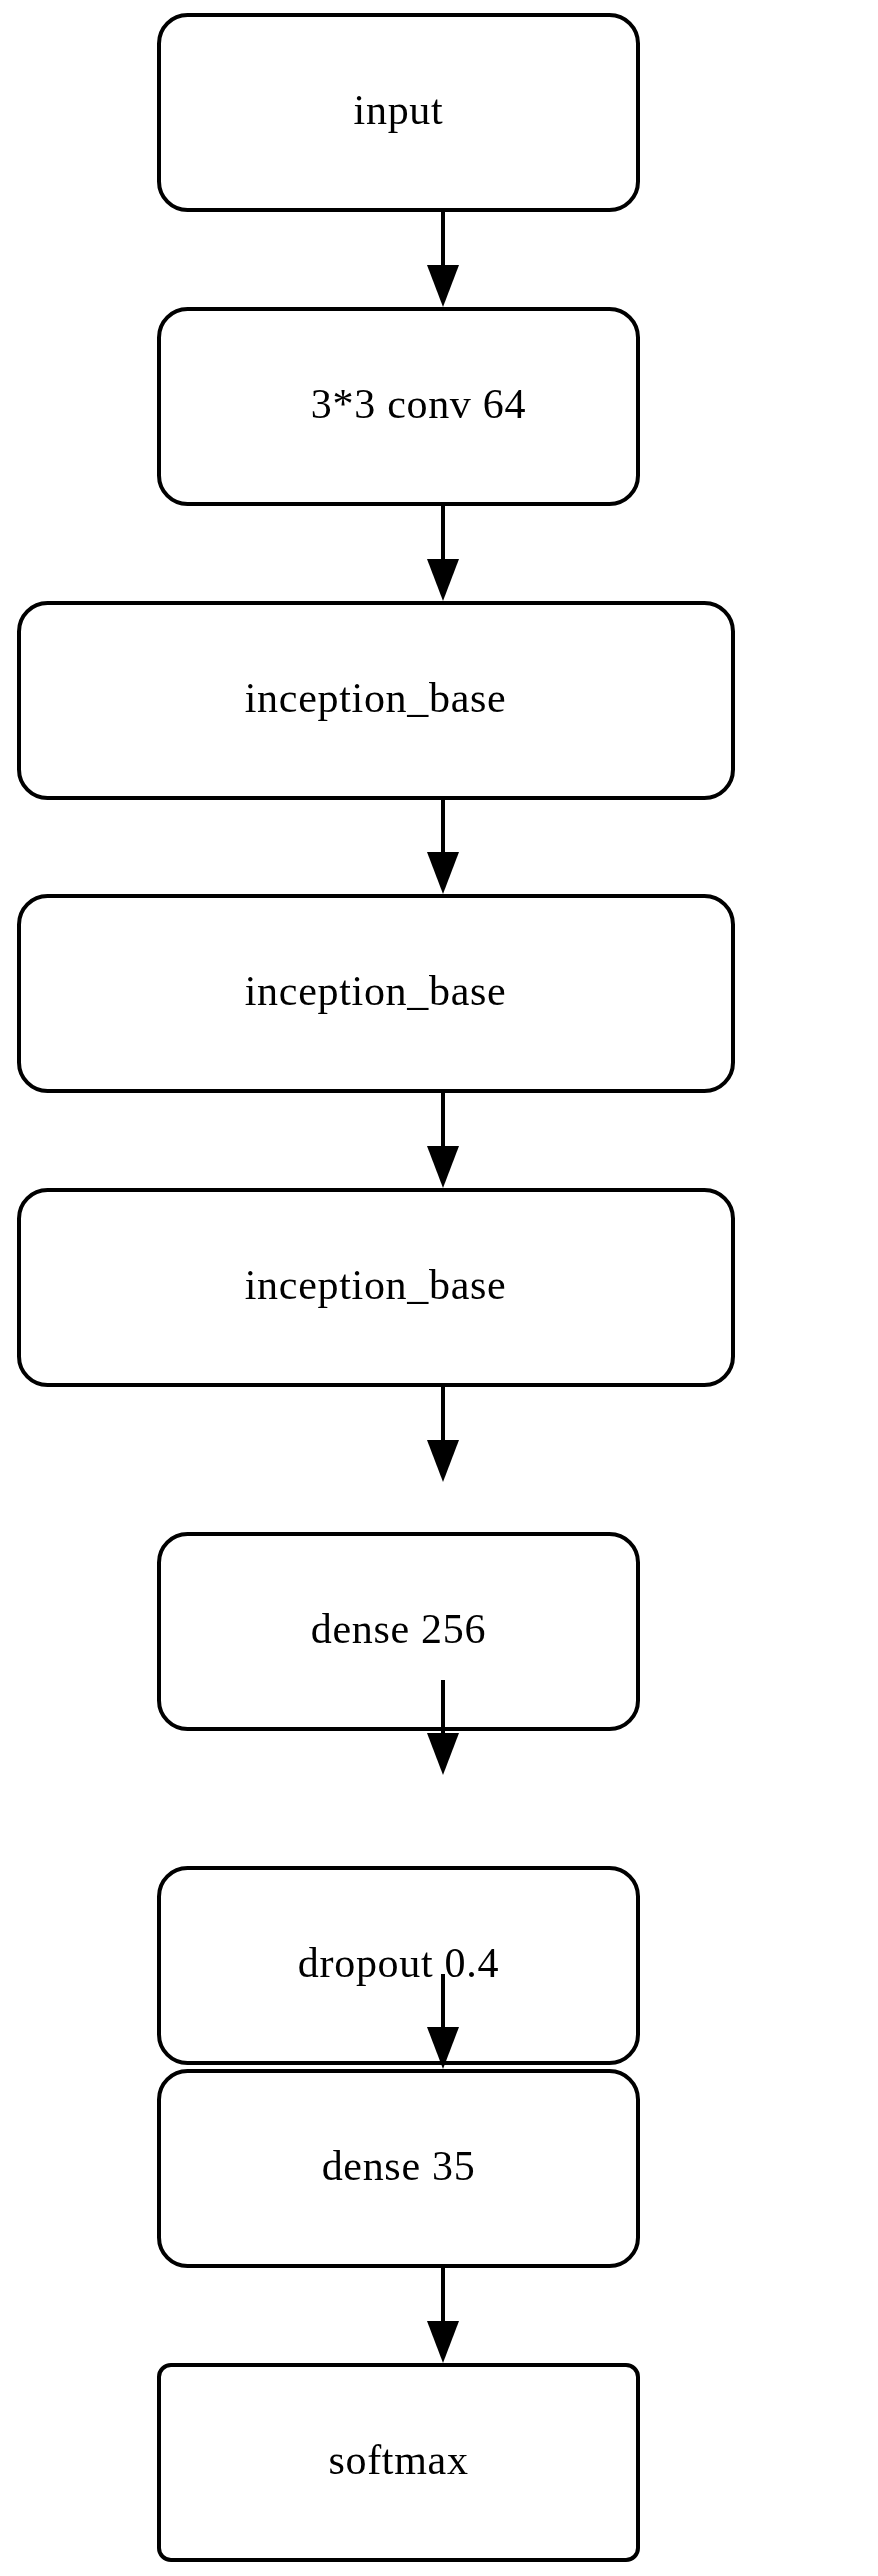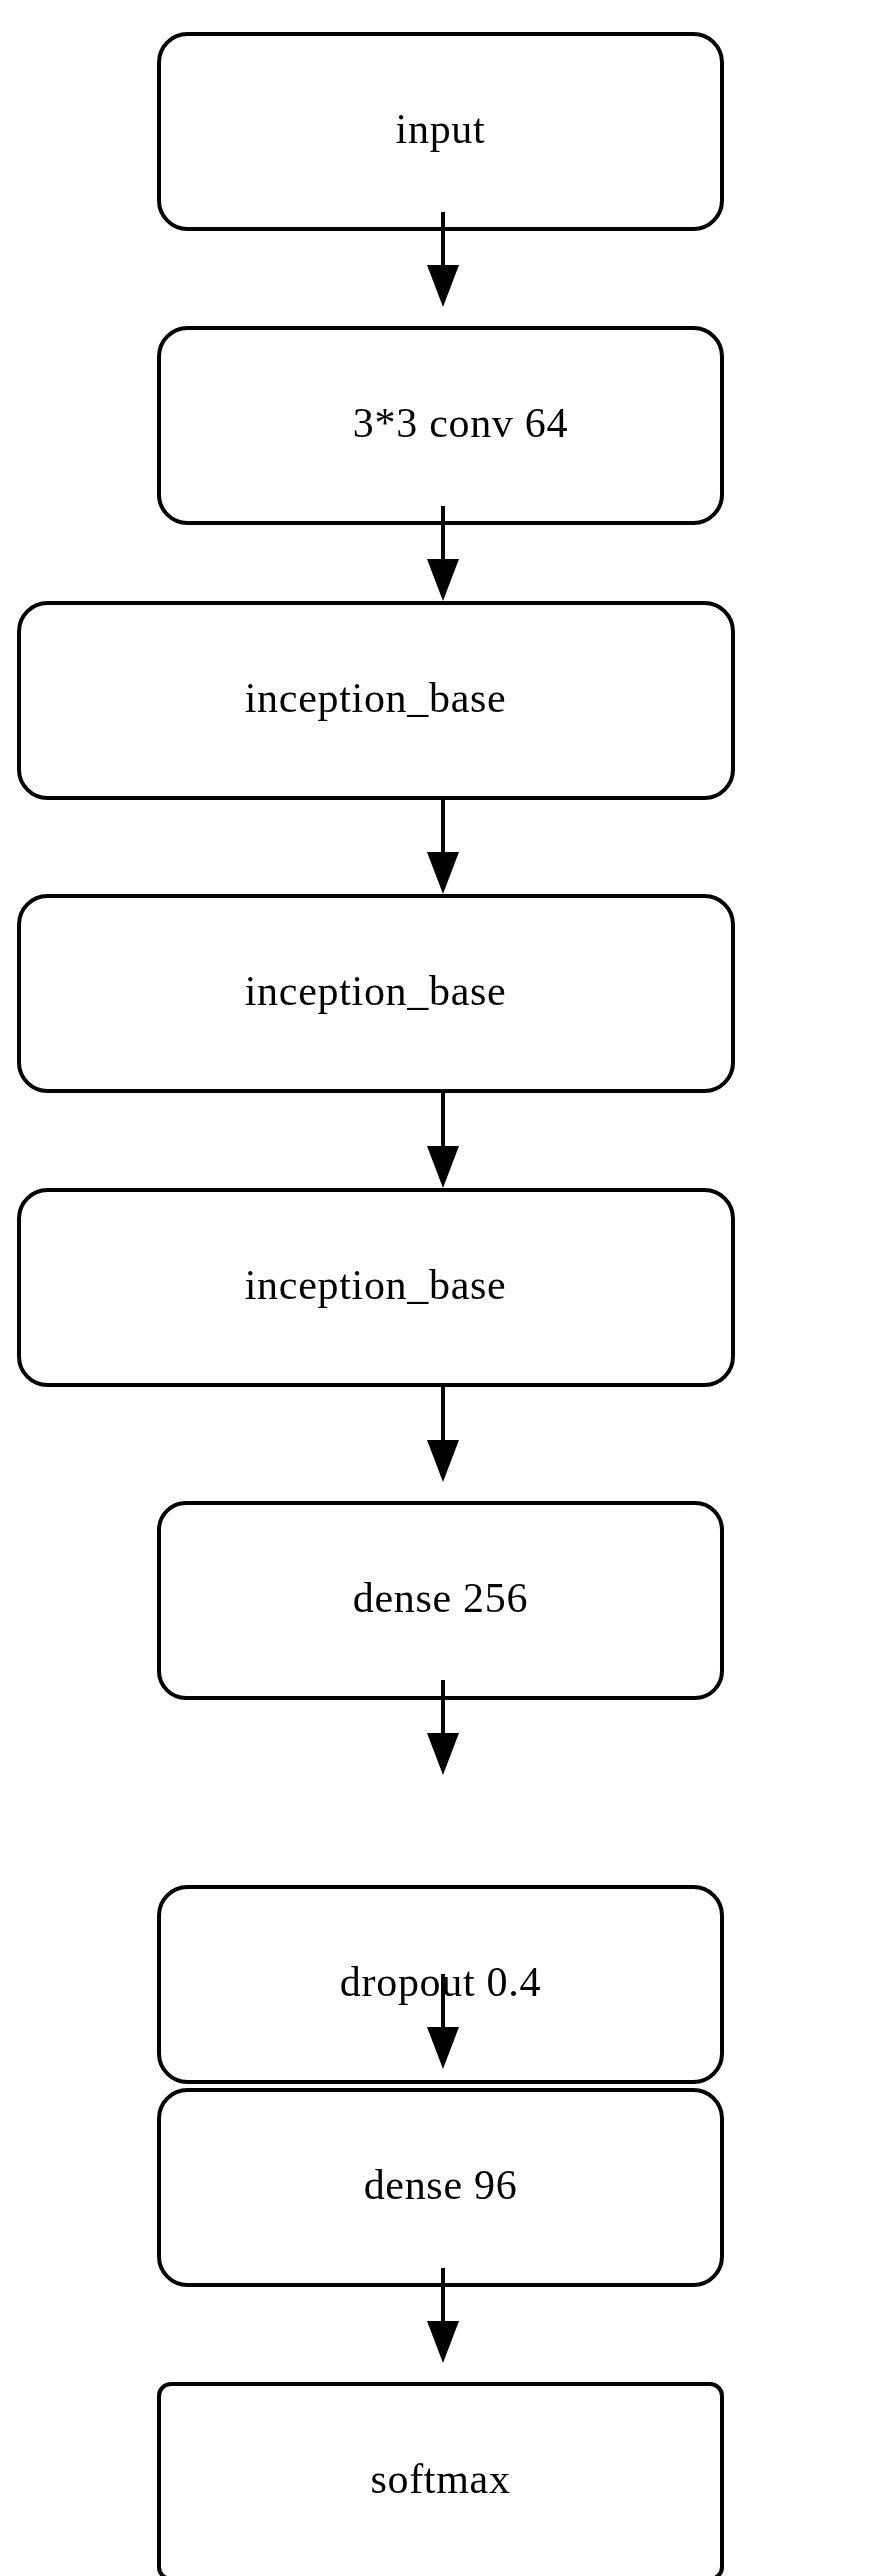--- a/index.html
+++ b/index.html
@@ -21,22 +21,21 @@
     height: 199px;
     background: #ffffff;
     border: 4px solid #000000;
     border-radius: 30.5px;
     display: flex;
     align-items: center;
     justify-content: center;
   }
   .node.narrow {
     left: 157px;
-    width: 567px;
-    margin-top: 19px;
+    width: 483px;
   }
   .node.wide {
     left: 16.6px;
     width: 718px;
   }
   .node .label {
     font-size: 42px;
     color: #000000;
     letter-spacing: 0.7px;
     white-space: nowrap;
@@ -64,21 +63,21 @@
     border-right: 16.6px solid transparent;
     border-top: 42px solid #000000;
   }
 
   
   #n0 { top: 13.3px; }   #a0 { top: 212px; }
   #n1 { top: 307px; padding-left: 40px; }  #a1 { top: 506px; }
   #n2 { top: 601px; }  #a2 { top: 799px; }
   #n3 { top: 894px; } #a3 { top: 1093px; }
   #n4 { top: 1188px; } #a4 { top: 1387px; }
-  #n5 { top: 1482px; border-radius: 29px; } #a5 { top: 1680px; }
+  #n5 { top: 1532px; } #a5 { top: 1680px; }
   #n6 { top: 1866px; } #a6 { top: 1974px; }
   #n7 { top: 2069px; } #a7 { top: 2268px; }
   #n8 { top: 2363px; border-radius: 14px; }
 </style>
 </head>
 <body>
 
 <div id="canvas">
 
   <div id="n0" class="node narrow">
@@ -131,21 +130,21 @@
 
   <div id="n6" class="node narrow">
     <span class="label">dropout 0.4</span>
   </div>
   <div id="a6" class="arrow">
     <div class="shaft"></div>
     <div class="head"></div>
   </div>
 
   <div id="n7" class="node narrow">
-    <span class="label">dense 96</span>
+    <span class="label">dense 35</span>
   </div>
   <div id="a7" class="arrow">
     <div class="shaft"></div>
     <div class="head"></div>
   </div>
 
   <div id="n8" class="node narrow">
     <span class="label">softmax</span>
   </div>
 

